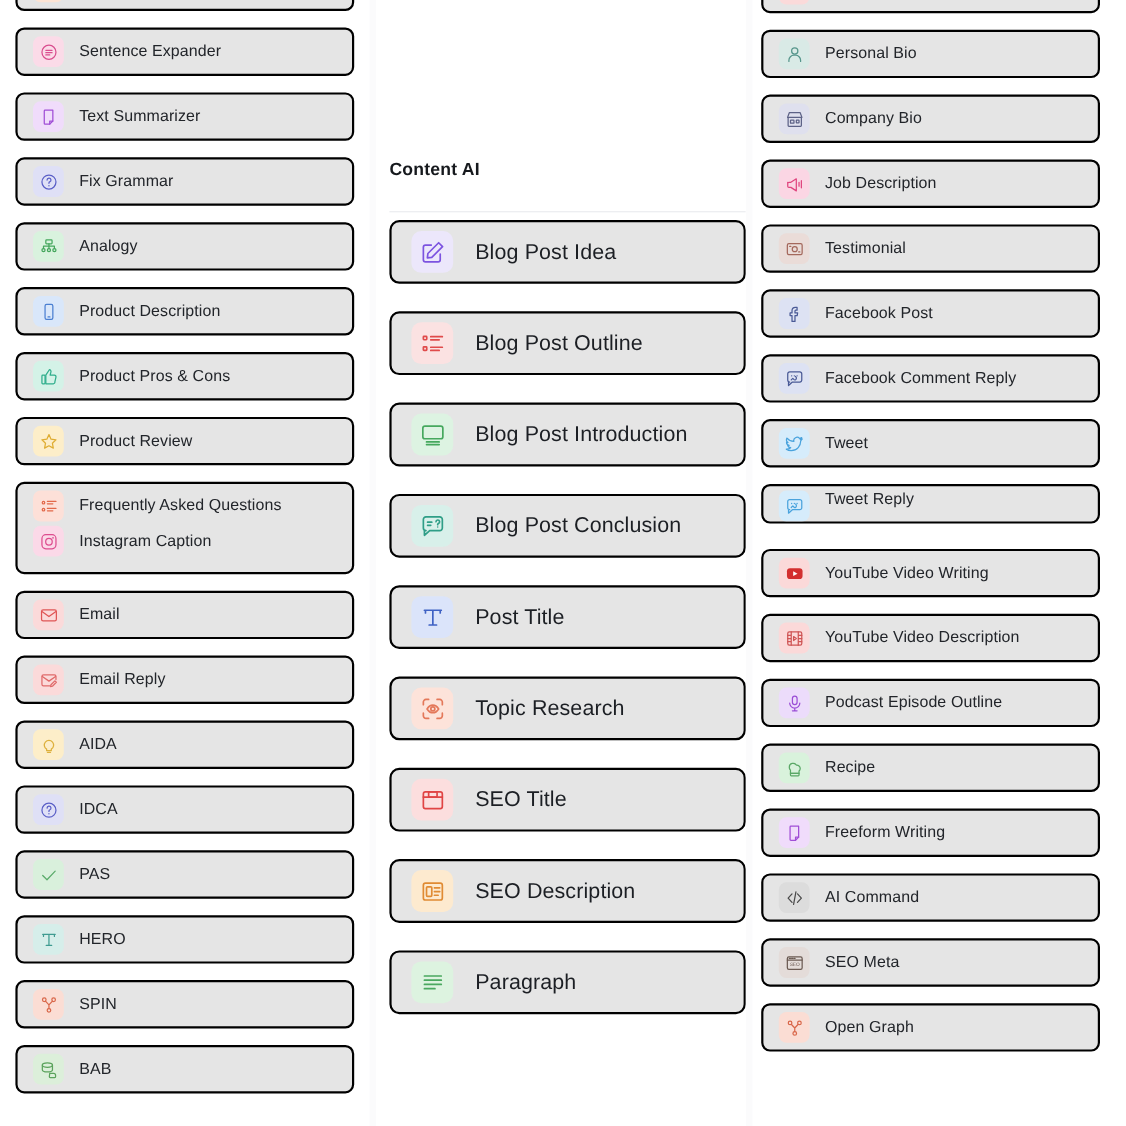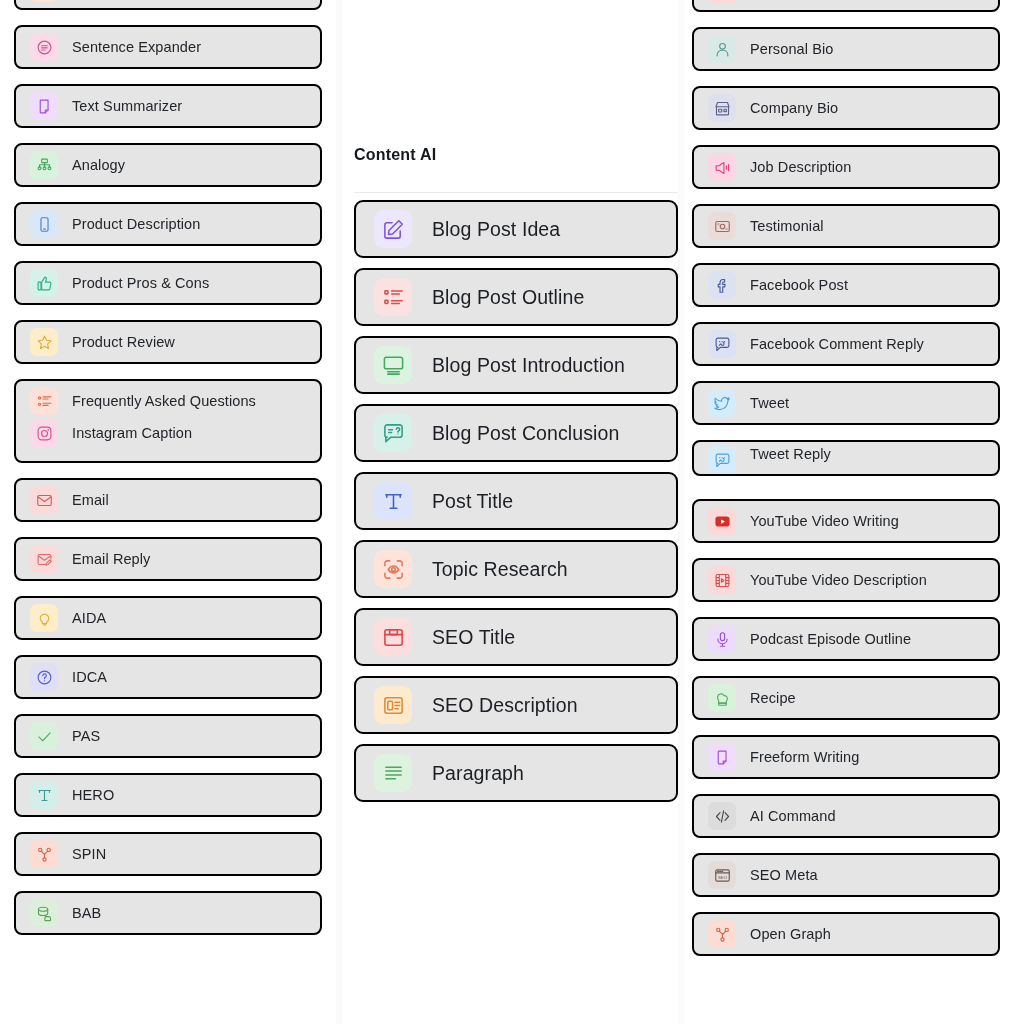--- a/index.html
+++ b/index.html
@@ -45,21 +45,21 @@
     border: 2px solid #000000;
     border-radius: 8px;
     height: 44px;
     padding: 0 14px;
     margin-bottom: 15px;
     gap: 14px;
   }
   .card.mid {
     height: 58px;
     padding: 0 18px;
-    margin-bottom: 10px;
+    margin-bottom: 25px;
     gap: 20px;
     border-radius: 9px;
   }
   .card.right {
     height: 44px;
     margin-bottom: 15px;
   }
 
   .ic {
     flex: 0 0 auto;
@@ -116,20 +116,30 @@
           <span class="lbl">Sentence Expander</span>
         </div>
         <div class="card">
           <span class="ic" style="background: rgb(240, 220, 251);">
             <svg width="17" height="17" viewBox="0 0 24 24" aria-hidden="true">
               <path d="M7 3h10v14l-4 4H7a1 1 0 0 1-1-1V4a1 1 0 0 1 1-1z" fill="none" stroke="#a04ed6" stroke-width="1.6" stroke-linecap="round" stroke-linejoin="round"></path>
               <path d="M13 21v-4h4" fill="none" stroke="#a04ed6" stroke-width="1.6" stroke-linecap="round" stroke-linejoin="round"></path>
             </svg>
           </span>
           <span class="lbl">Text Summarizer</span>
+        </div>
+        <div class="card">
+          <span class="ic" style="background: rgb(223, 224, 246);">
+            <svg width="17" height="17" viewBox="0 0 24 24" aria-hidden="true">
+              <circle cx="12" cy="12" r="9" fill="none" stroke="#5a5fc7" stroke-width="1.6" stroke-linecap="round" stroke-linejoin="round"></circle>
+              <path d="M9.6 9.4a2.5 2.5 0 1 1 3.3 2.4c-.6.2-.9.7-.9 1.3v.5" fill="none" stroke="#5a5fc7" stroke-width="1.6" stroke-linecap="round" stroke-linejoin="round"></path>
+              <circle cx="12" cy="16.7" r=".9" fill="#5a5fc7"></circle>
+            </svg>
+          </span>
+          <span class="lbl">Fix Grammar</span>
         </div>
         <div class="card">
           <span class="ic" style="background: rgb(217, 242, 222);">
             <svg width="17" height="17" viewBox="0 0 24 24" aria-hidden="true">
               <rect x="8" y="3" width="8" height="5" rx="1" fill="none" stroke="#44a65c" stroke-width="1.6" stroke-linecap="round" stroke-linejoin="round"></rect>
               <path d="M12 8v3M5 11h14M5 11v3M12 11v3M19 11v3" fill="none" stroke="#44a65c" stroke-width="1.6" stroke-linecap="round" stroke-linejoin="round"></path>
               <circle cx="5" cy="16" r="2" fill="none" stroke="#44a65c" stroke-width="1.6" stroke-linecap="round" stroke-linejoin="round"></circle>
               <circle cx="12" cy="16" r="2" fill="none" stroke="#44a65c" stroke-width="1.6" stroke-linecap="round" stroke-linejoin="round"></circle>
               <circle cx="19" cy="16" r="2" fill="none" stroke="#44a65c" stroke-width="1.6" stroke-linecap="round" stroke-linejoin="round"></circle>
             </svg>

